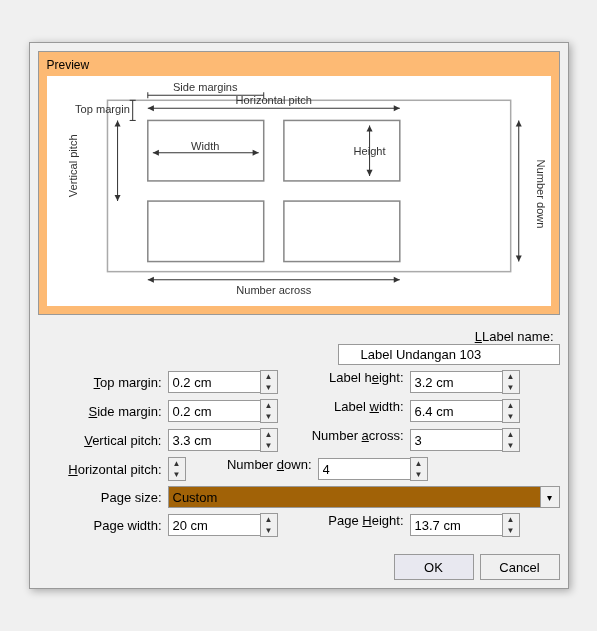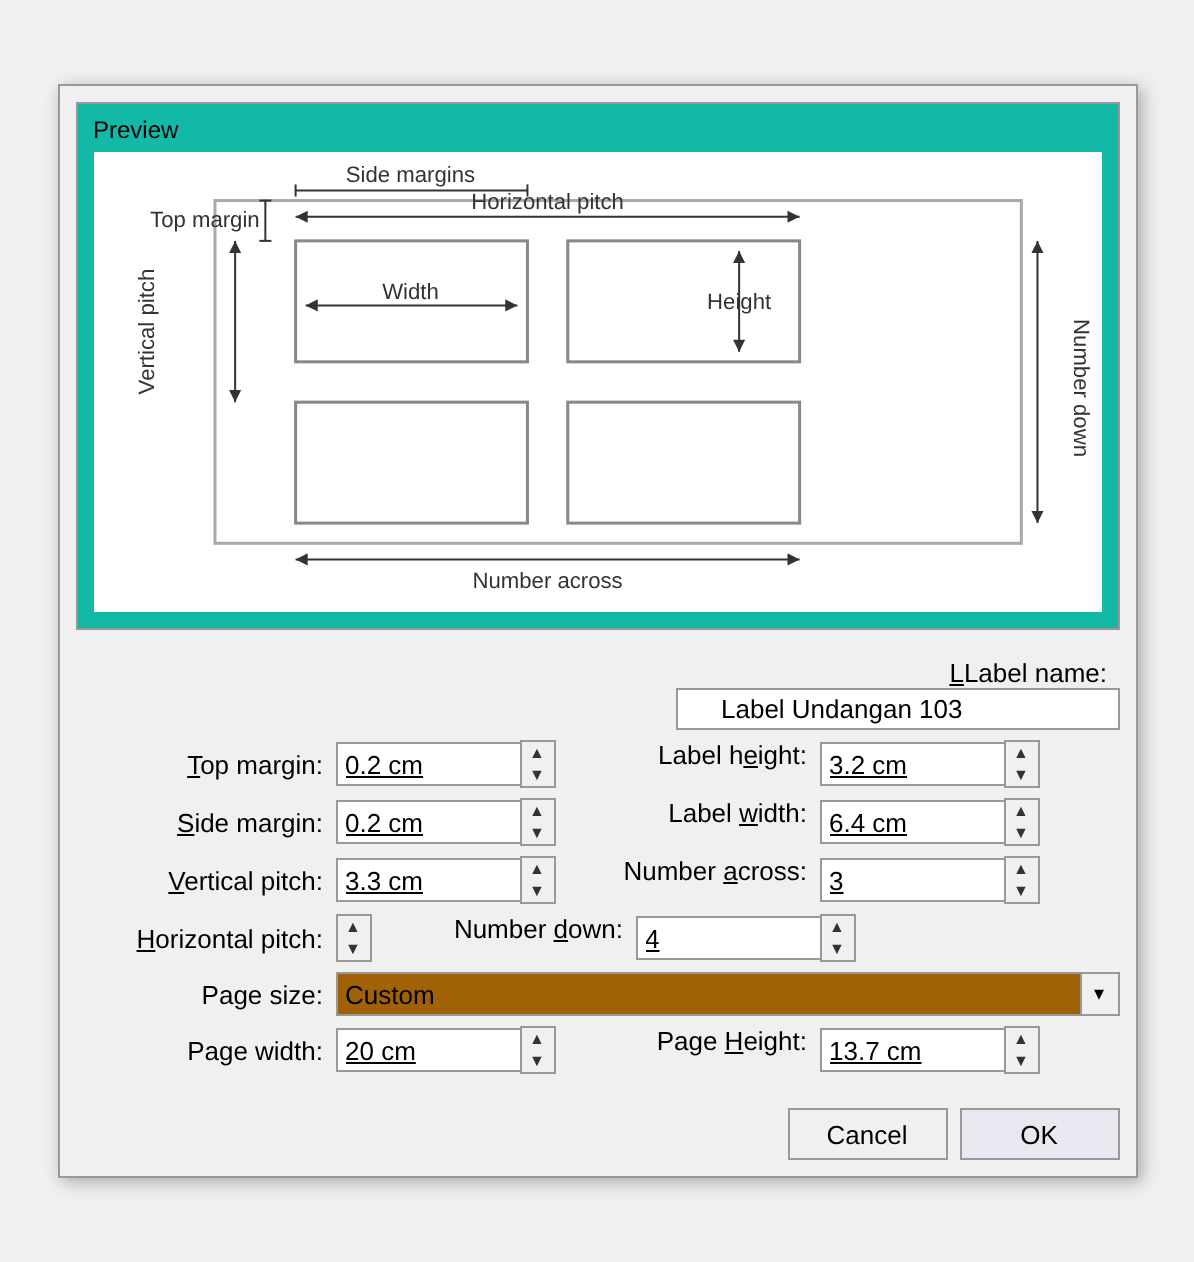--- a/index.html
+++ b/index.html
@@ -16,21 +16,21 @@
       background: #f0f0f0;
       border: 1px solid #999;
       width: 540px;
       padding: 8px;
       box-shadow: 2px 2px 8px rgba(0,0,0,0.3);
     }
     .preview-section {
       border: 1px solid #999;
       padding: 6px 8px 8px 8px;
       margin-bottom: 10px;
-      background: #14b8a6;
+      background: #fdba74;
     }
     .preview-label {
       font-size: 12px;
       margin-bottom: 4px;
       color: #000;
     }
     .preview-diagram {
       position: relative;
       width: 100%;
       height: 230px;
@@ -72,21 +72,20 @@
       align-items: center;
     }
     .spinner-input {
       width: 92px;
       height: 22px;
       border: 1px solid #999;
       border-right: none;
       padding: 2px 4px;
       font-size: 13px;
       background: #fff;
-      text-decoration: underline;
     }
     .spinner-btns {
       display: flex;
       flex-direction: column;
       border: 1px solid #999;
       background: #f0f0f0;
     }
     .spinner-btn {
       width: 16px;
       height: 11px;
@@ -349,16 +348,16 @@
             <button class="spinner-btn">▲</button>
             <button class="spinner-btn">▼</button>
           </div>
         </div>
       </div>
     </div>
 
   </div>
 
   <div class="button-row">
+    <button class="btn btn-ok">OK</button>
     <button class="btn">Cancel</button>
-    <button class="btn btn-ok">OK</button>
   </div>
 </div>
 
 </body></html>

